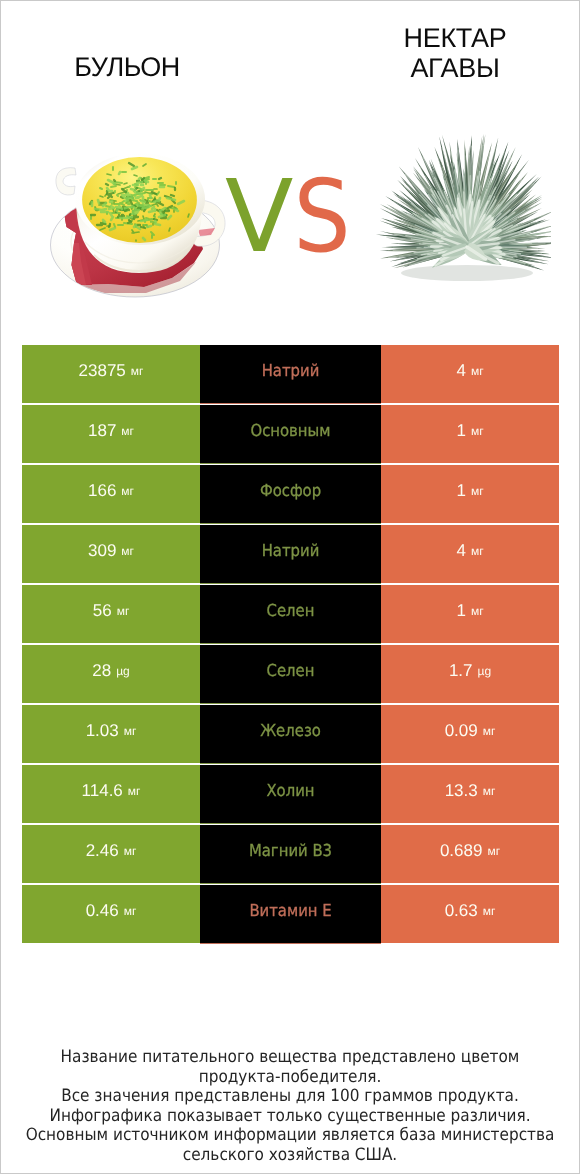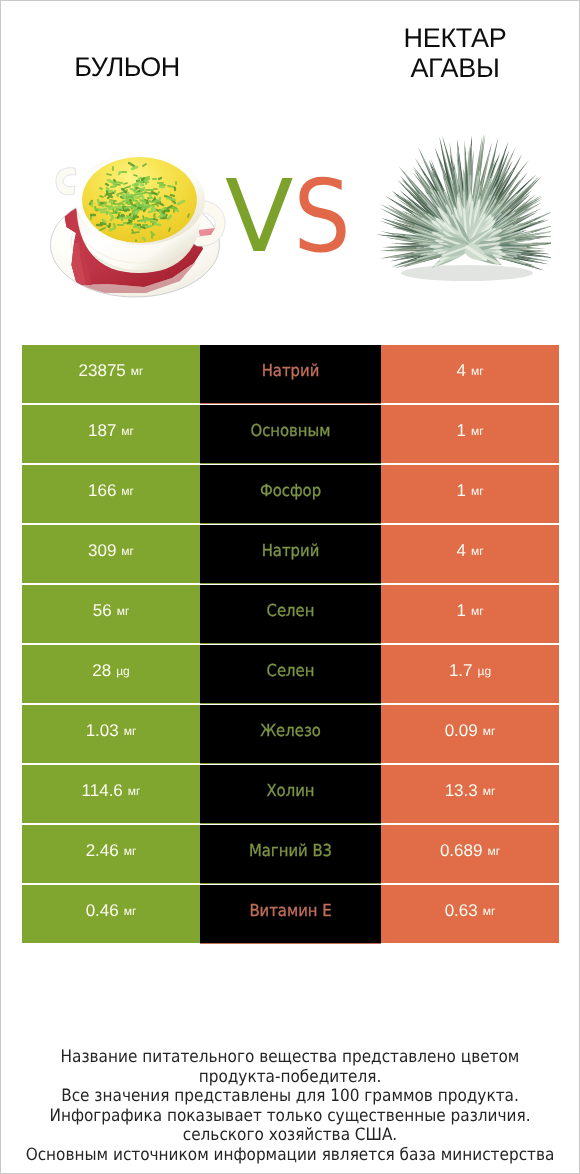--- a/index.html
+++ b/index.html
@@ -706,16 +706,16 @@
           <span class="unit">мг</span>
         </div>
       </div>
     </div>
 
   <div class="footer">
       <div>Название питательного вещества представлено цветом</div>
       <div>продукта-победителя.</div>
       <div>Все значения представлены для 100 граммов продукта.</div>
       <div>Инфографика показывает только существенные различия.</div>
+      <div>Основным источником информации является база министерства</div>
       <div>сельского хозяйства США.</div>
-      <div>Основным источником информации является база министерства</div>
     </div>
 </div>
 
 </body></html>

